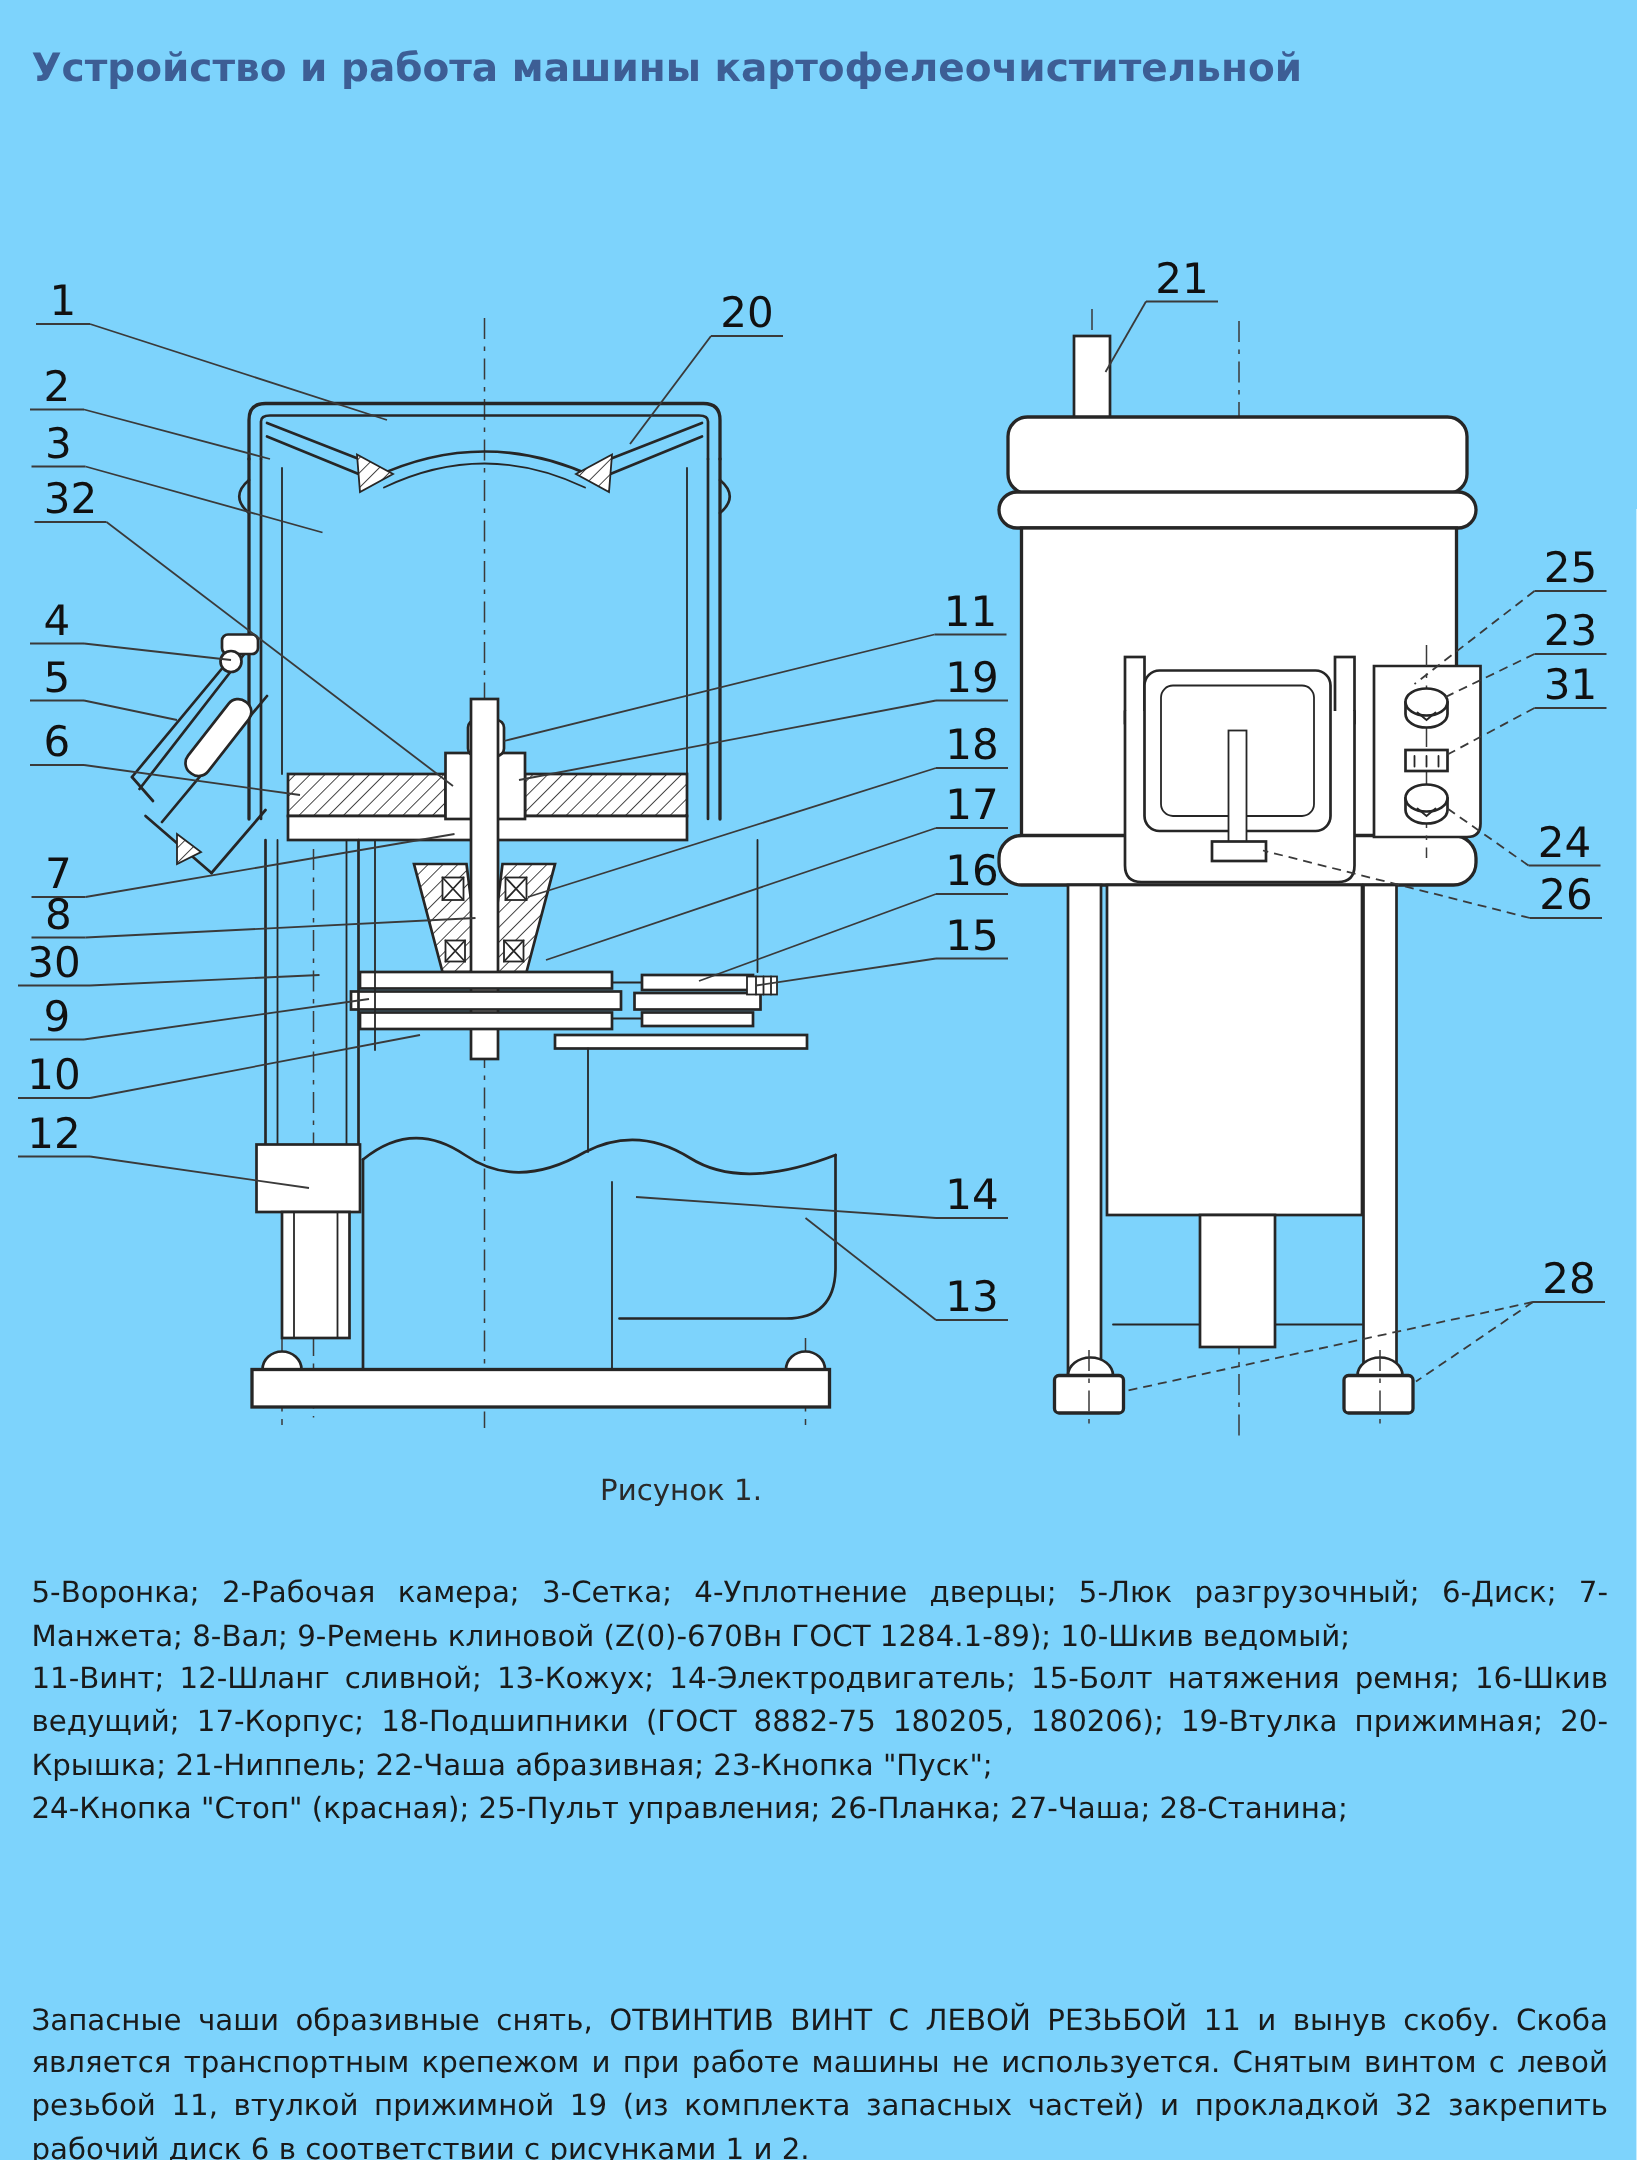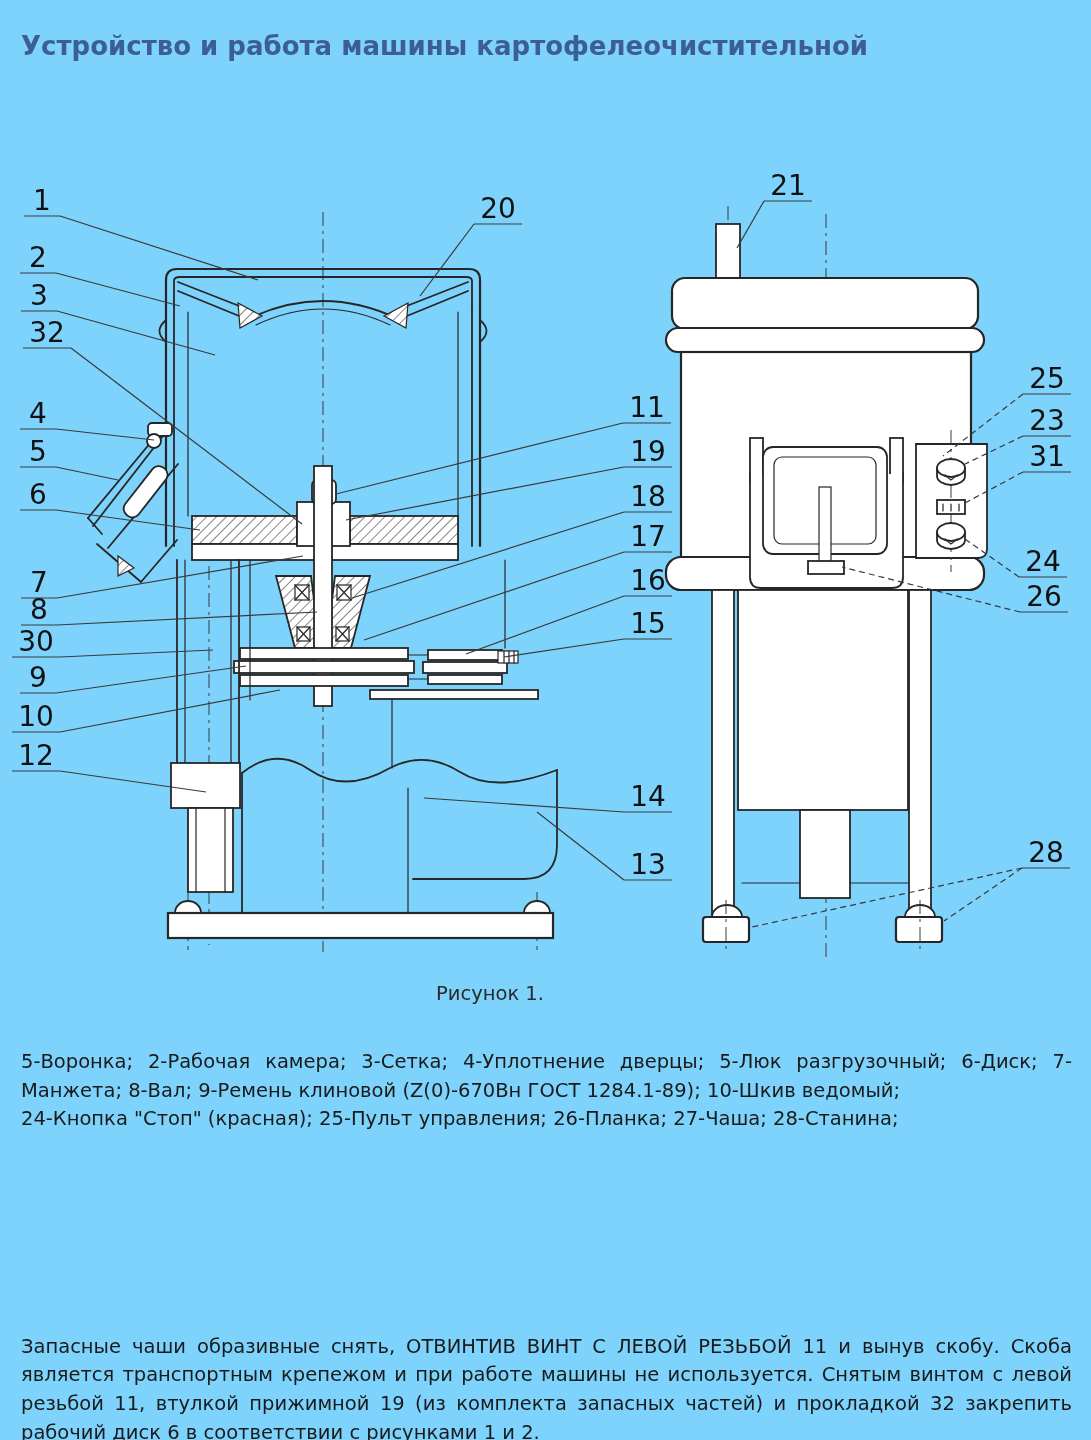--- a/index.html
+++ b/index.html
@@ -11,21 +11,21 @@
     position:absolute;left:21px;top:14px;width:1050px;
     font-size:26px;font-weight:bold;color:#3d5e95;letter-spacing:0;
   }
   .body-text{
     font-size:19.5px;line-height:28.7px;text-align:justify;color:#1a1a1a;
   }
   .intro{position:absolute;left:21px;top:80px;width:1050px;}
   .figure-wrap{position:absolute;left:0;top:160px;width:1091px;height:810px;}
   .figure-caption{
     position:absolute;left:0;top:982px;width:908px;text-align:center;
-    font-size:19.5px;color:#2a2a2a;padding-left:36px;
+    font-size:19.5px;color:#2a2a2a;
   }
   .parts{position:absolute;left:21px;top:1048px;width:1051px;}
   .parts p{margin:0;}
   .note{position:absolute;left:21px;top:1313px;width:1051px;}
   
   svg .ln{stroke:#262626;fill:none;stroke-width:1.8;stroke-linecap:round;}
   svg .thick{stroke-width:2.2;}
   svg .thin{stroke-width:1.2;}
   svg .wfill{fill:#ffffff;}
   svg .hfill{fill:url(#hatch);}
@@ -312,18 +312,19 @@
           <line x1="1022" y1="868" x2="752" y2="927" class="callout-line dashed"></line>
           <text x="1046" y="862" class="callout-num">28</text>
         </g>
     </svg>
   </div>
 
   <div class="figure-caption">Рисунок 1.</div>
 
   <div class="parts body-text">
     <p>5-Воронка; 2-Рабочая камера; 3-Сетка; 4-Уплотнение дверцы; 5-Люк разгрузочный; 6-Диск; 7-Манжета; 8-Вал; 9-Ремень клиновой (Z(0)-670Вн ГОСТ 1284.1-89); 10-Шкив ведомый;</p>
+    <p>11-Винт; 12-Шланг сливной; 13-Кожух; 14-Электродвигатель; 15-Болт натяжения ремня; 16-Шкив ведущий; 17-Корпус; 18-Подшипники (ГОСТ 8882-75 180205, 180206); 19-Втулка прижимная; 20-Крышка; 21-Ниппель; 22-Чаша абразивная; 23-Кнопка "Пуск";</p>
     <p>24-Кнопка "Стоп" (красная); 25-Пульт управления; 26-Планка; 27-Чаша; 28-Станина;</p>
   </div>
 
   <p class="body-text note">Запасные чаши образивные снять, ОТВИНТИВ ВИНТ С ЛЕВОЙ РЕЗЬБОЙ 11 и вынув скобу. Скоба является транспортным крепежом и при работе машины не используется. Снятым винтом с левой резьбой 11, втулкой прижимной 19 (из комплекта запасных частей) и прокладкой 32 закрепить рабочий диск 6 в соответствии с рисунками 1 и 2.</p>
 
 </div>
 
 </body></html>

